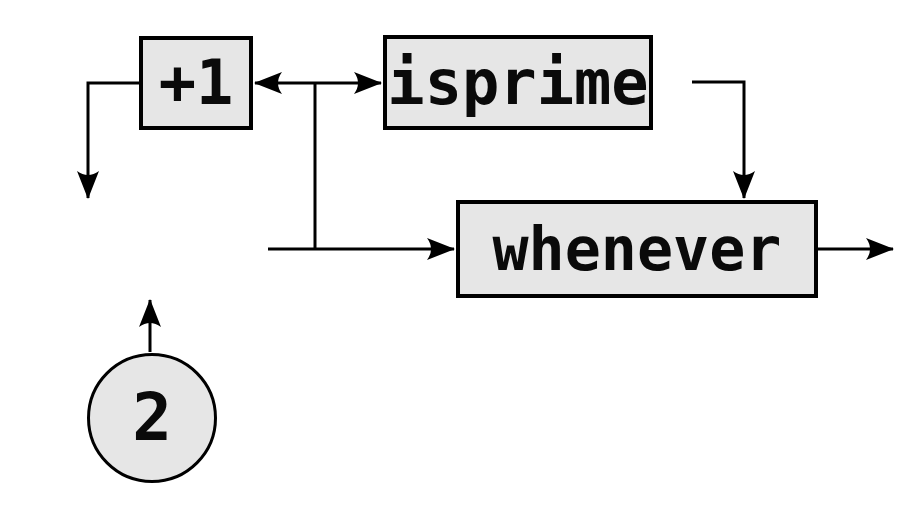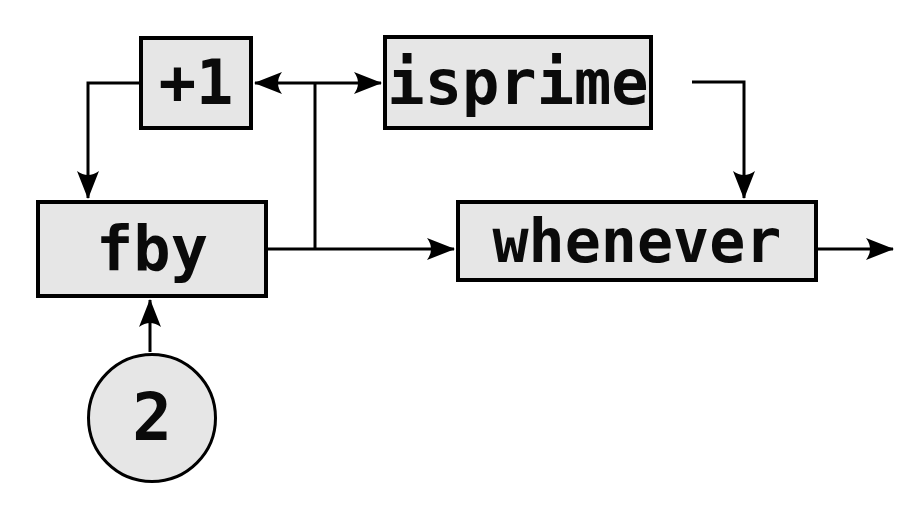--- a/index.html
+++ b/index.html
@@ -35,21 +35,21 @@
     align-items: center;
     justify-content: center;
     font-family: "DejaVu Sans Mono", monospace;
     font-weight: bold;
     color: #0a0a0a;
     line-height: 1;
   }
   #node-plus1    { left: 139px; top: 36px;  width: 114px; height: 94px; font-size: 62px; }
   #node-isprime  { left: 383px; top: 35px;  width: 270px; height: 95px; font-size: 62px; }
   #node-fby      { left: 36px;  top: 200px; width: 232px; height: 98px; font-size: 62px; }
-  #node-whenever { left: 456px; top: 200px; width: 362px; height: 82px; font-size: 60px; }
+  #node-whenever { left: 456px; top: 200px; width: 362px; height: 98px; font-size: 60px; }
   #node-const2 {
     left: 87px; top: 353px; width: 130px; height: 130px;
     border-radius: 50%;
     border-width: 3px;
     font-size: 66px;
   }
   .node-label { display: block; }
 </style>
 </head>
 <body>
@@ -81,23 +81,20 @@
   </svg>
 
   <div class="node" id="node-plus1">
     <span class="node-label">+1</span>
   </div>
 
   <div class="node" id="node-isprime">
     <span class="node-label">isprime</span>
   </div>
 
-  <div class="node" id="node-fby">
-    <span class="node-label">fby</span>
-  </div>
 
   <div class="node" id="node-whenever">
     <span class="node-label">whenever</span>
   </div>
 
   <div class="node" id="node-const2">
     <span class="node-label">2</span>
   </div>
 
 </div>

